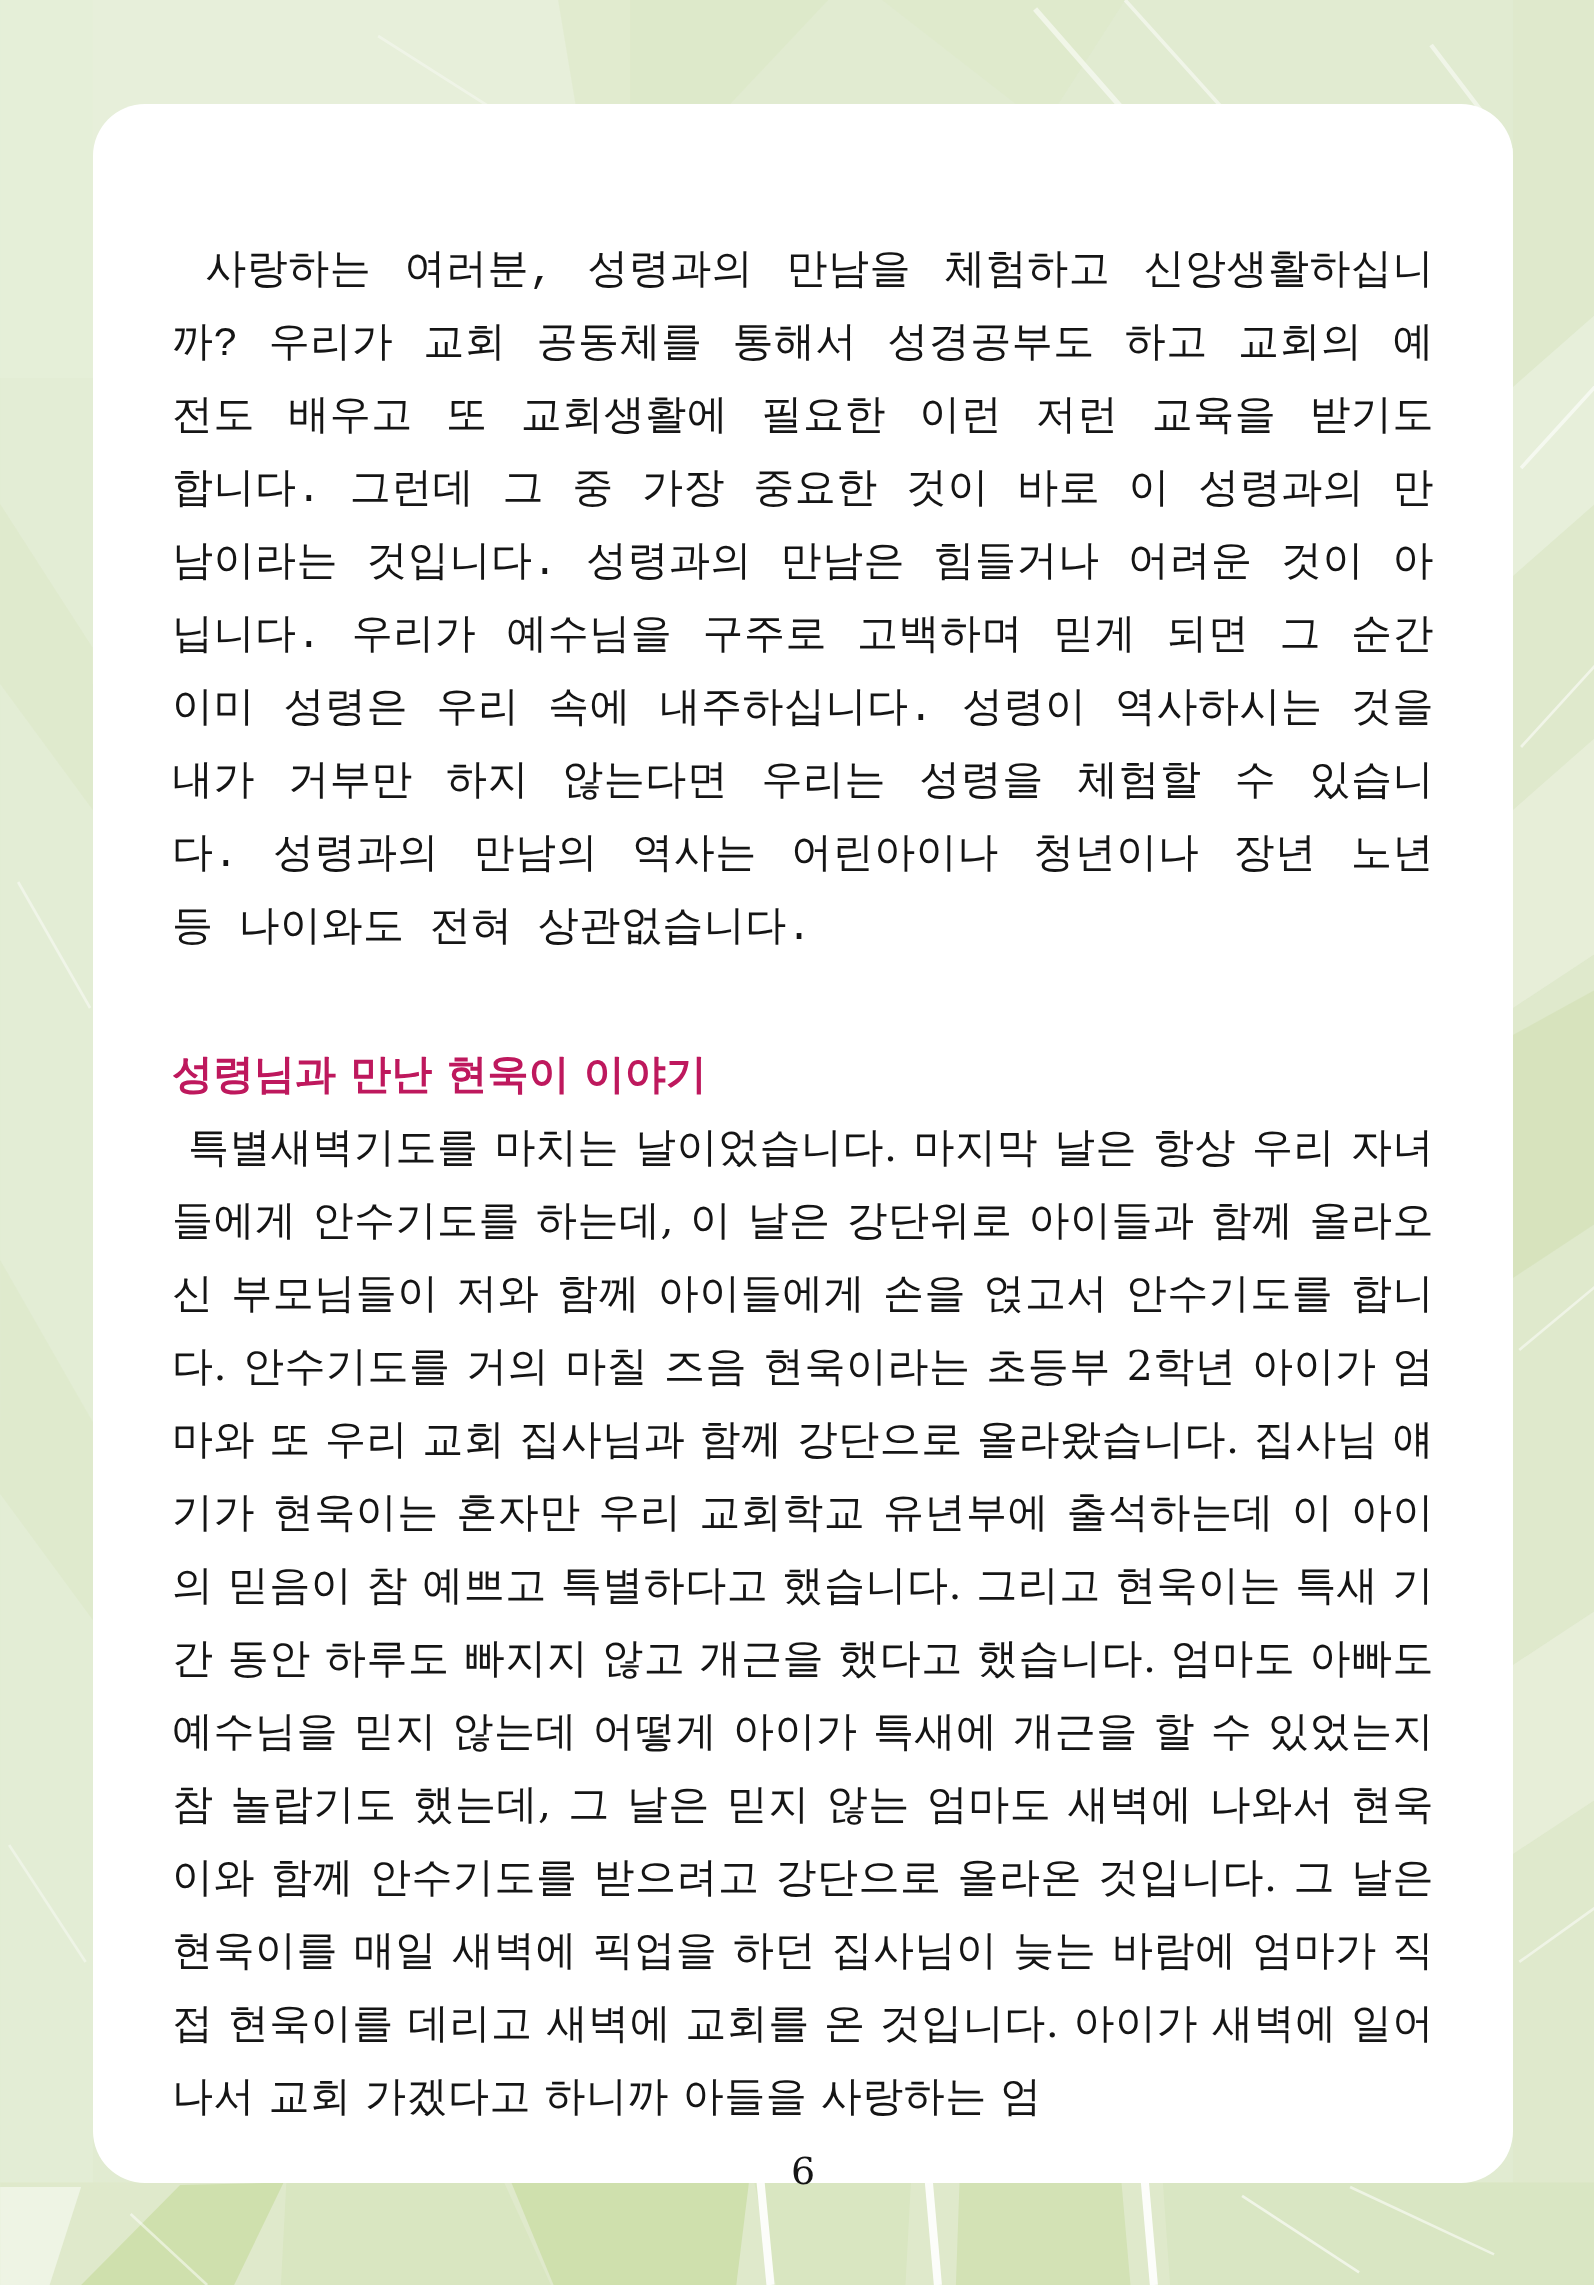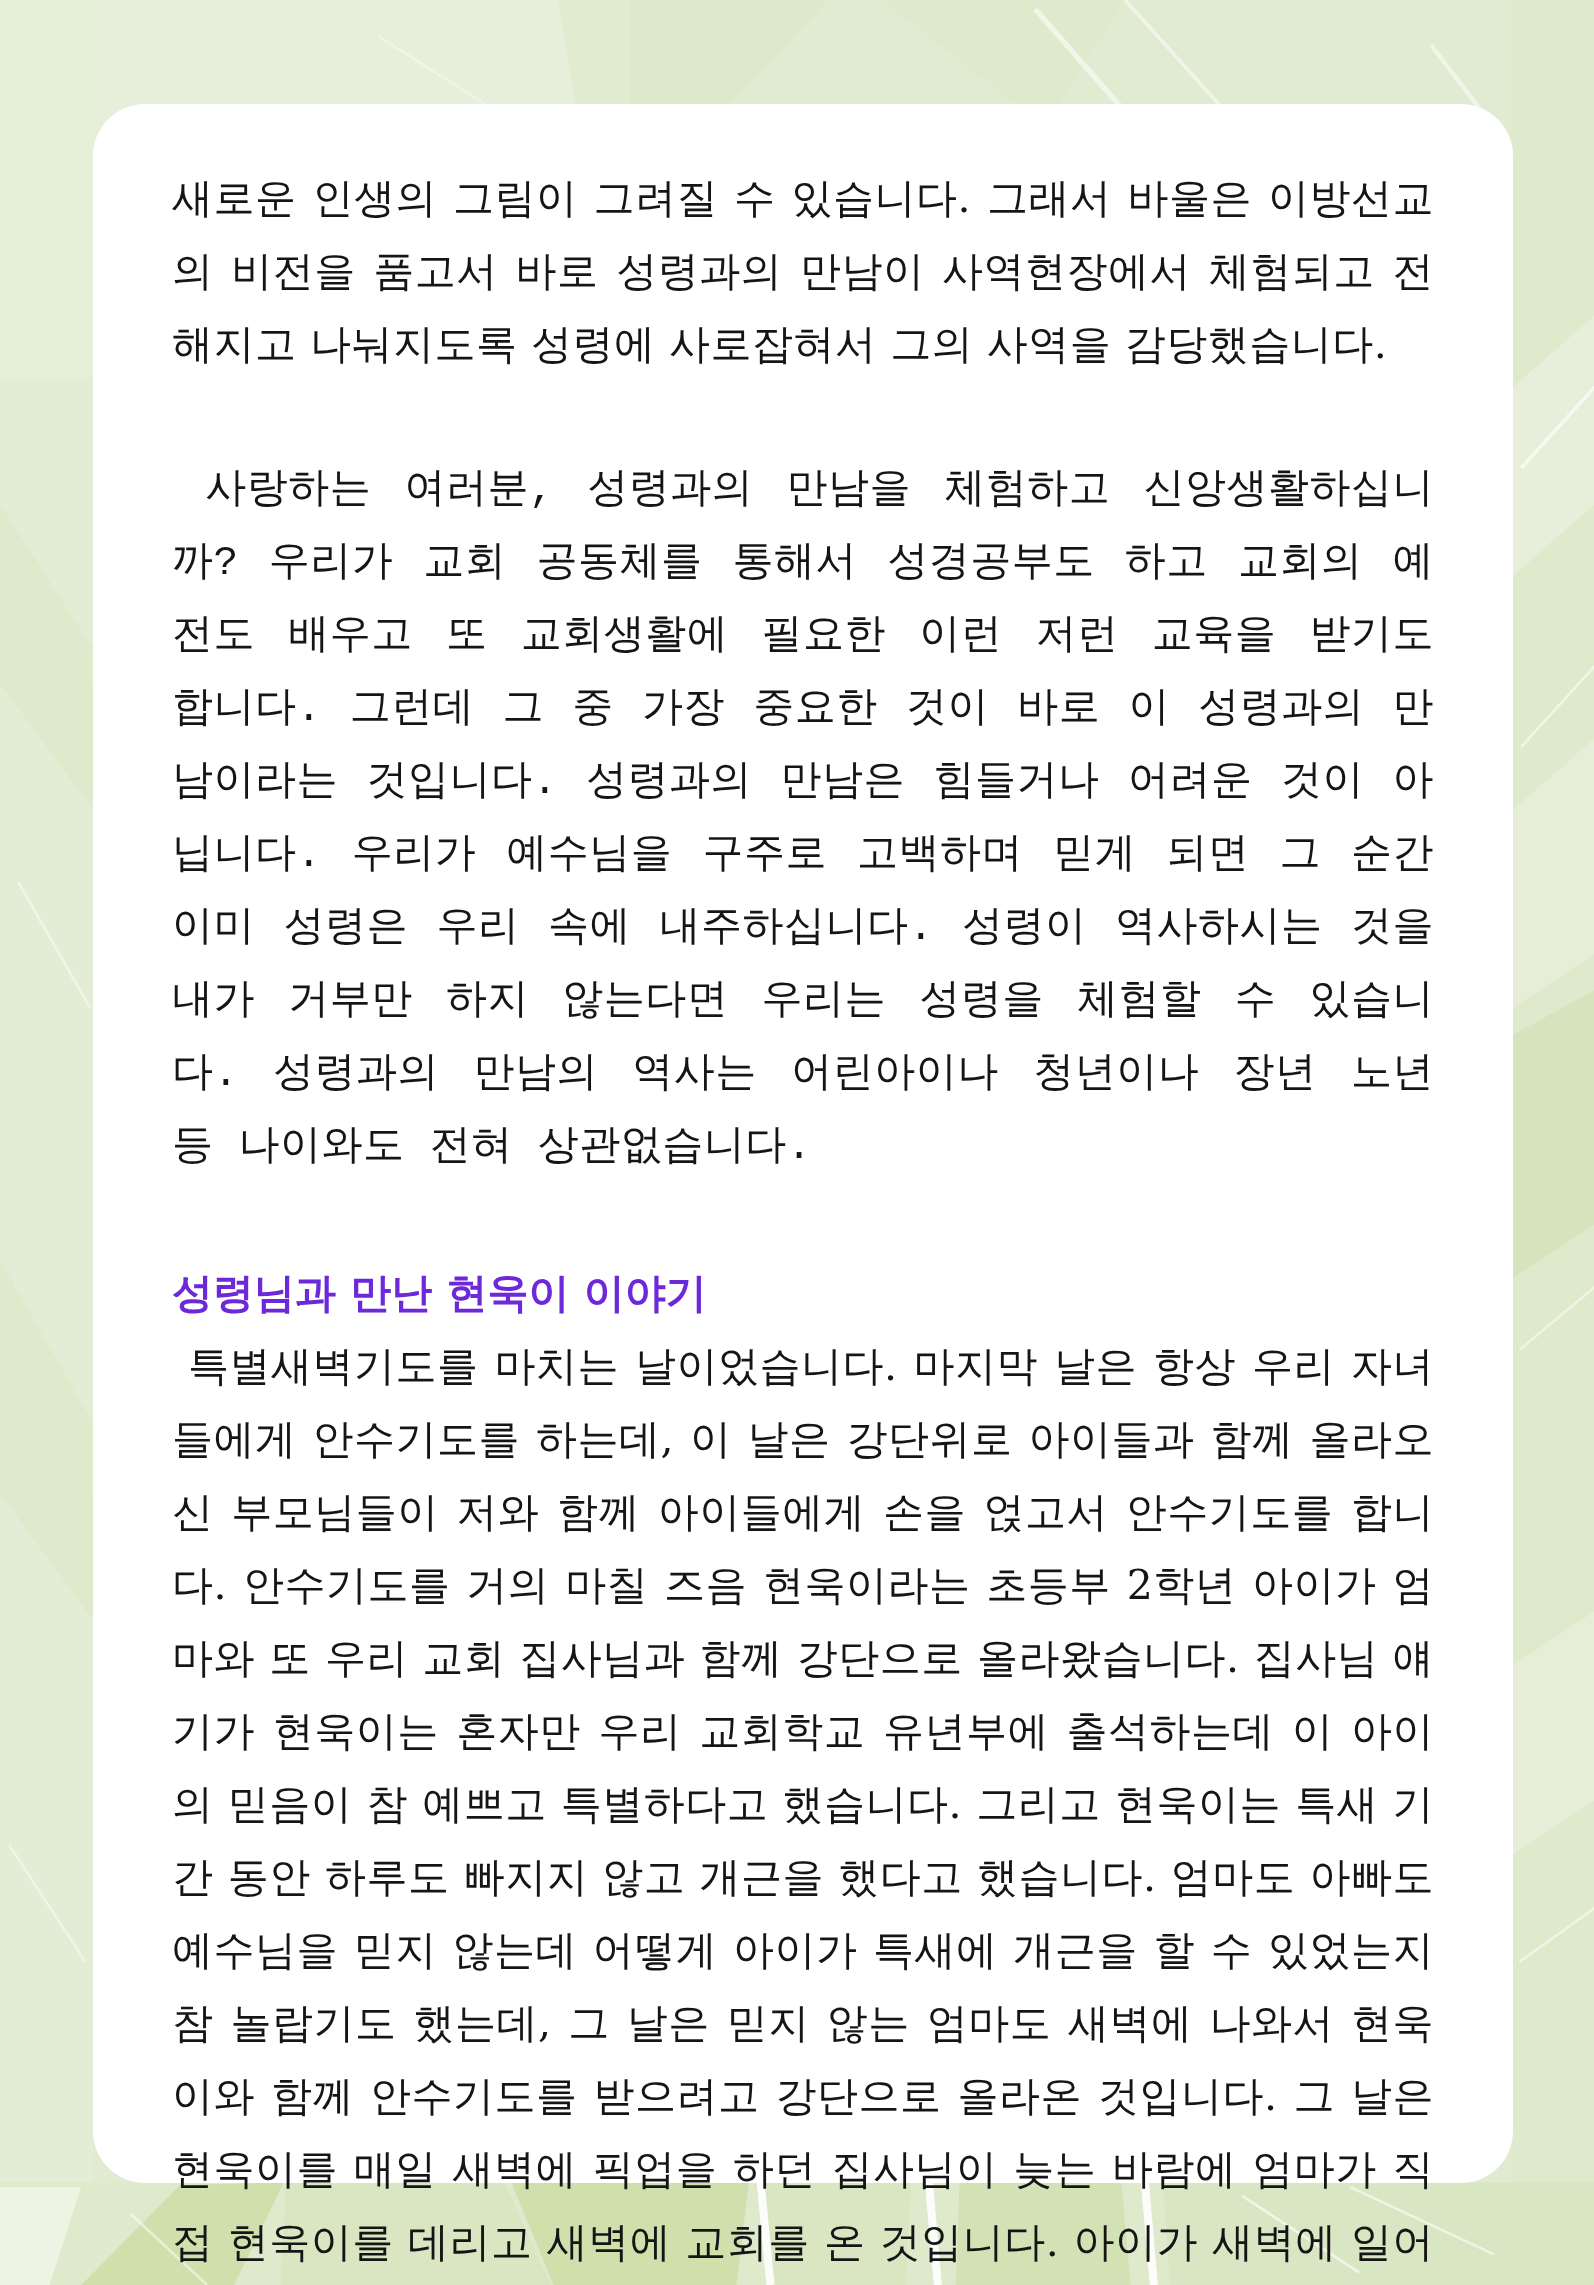--- a/index.html
+++ b/index.html
@@ -46,21 +46,21 @@
   .body-para.spaced {
     margin-top: 73px;
     font-family: Liberation Mono, monospace;
   }
   .section-heading {
     margin: 73px 0 0 0;
     font-family: "DejaVu Sans", "Liberation Sans", sans-serif;
     font-weight: bold;
     font-size: 41px;
     line-height: 73px;
-    color: #6d28d9;
+    color: #be185d;
     text-align: left;
   }
   .page-number {
     margin-top: 1.8px;
     font-size: 38px;
     line-height: 73px;
     color: #151515;
     text-align: center;
   }
 </style>
@@ -115,21 +115,20 @@
       <path d="M1032,2425 L1042,2539" stroke="#ffffff" stroke-width="9" opacity="0.9" fill="none"></path>
       <path d="M1272,2425 L1282,2539" stroke="#ffffff" stroke-width="9" opacity="0.9" fill="none"></path>
       <path d="M1380,2440 L1510,2525" stroke="#ffffff" stroke-width="3" opacity="0.6" fill="none"></path>
       <path d="M1500,2430 L1660,2505" stroke="#ffffff" stroke-width="3" opacity="0.55" fill="none"></path>
       <path d="M145,2460 L230,2539" stroke="#ffffff" stroke-width="3" opacity="0.5" fill="none"></path>
     </g>
   </svg>
 
   <div class="card">
 
-    <p class="body-para">새로운 인생의 그림이 그려질 수 있습니다. 그래서 바울은 이방선교의 비전을 품고서 바로 성령과의 만남이 사역현장에서 체험되고 전해지고 나눠지도록 성령에 사로잡혀서 그의 사역을 감당했습니다.</p>
 
     <p class="body-para spaced"> 사랑하는 여러분, 성령과의 만남을 체험하고 신앙생활하십니까? 우리가 교회 공동체를 통해서 성경공부도 하고 교회의 예전도 배우고 또 교회생활에 필요한 이런 저런 교육을 받기도 합니다. 그런데 그 중 가장 중요한 것이 바로 이 성령과의 만남이라는 것입니다. 성령과의 만남은 힘들거나 어려운 것이 아닙니다. 우리가 예수님을 구주로 고백하며 믿게 되면 그 순간 이미 성령은 우리 속에 내주하십니다. 성령이 역사하시는 것을 내가 거부만 하지 않는다면 우리는 성령을 체험할 수 있습니다. 성령과의 만남의 역사는 어린아이나 청년이나 장년 노년 등 나이와도 전혀 상관없습니다.</p>
 
     <h2 class="section-heading">성령님과 만난 현욱이 이야기</h2>
 
     <p class="body-para"> 특별새벽기도를 마치는 날이었습니다. 마지막 날은 항상 우리 자녀들에게 안수기도를 하는데, 이 날은 강단위로 아이들과 함께 올라오신 부모님들이 저와 함께 아이들에게 손을 얹고서 안수기도를 합니다. 안수기도를 거의 마칠 즈음 현욱이라는 초등부 2학년 아이가 엄마와 또 우리 교회 집사님과 함께 강단으로 올라왔습니다. 집사님 얘기가 현욱이는 혼자만 우리 교회학교 유년부에 출석하는데 이 아이의 믿음이 참 예쁘고 특별하다고 했습니다. 그리고 현욱이는 특새 기간 동안 하루도 빠지지 않고 개근을 했다고 했습니다. 엄마도 아빠도 예수님을 믿지 않는데 어떻게 아이가 특새에 개근을 할 수 있었는지 참 놀랍기도 했는데, 그 날은 믿지 않는 엄마도 새벽에 나와서 현욱이와 함께 안수기도를 받으려고 강단으로 올라온 것입니다. 그 날은 현욱이를 매일 새벽에 픽업을 하던 집사님이 늦는 바람에 엄마가 직접 현욱이를 데리고 새벽에 교회를 온 것입니다. 아이가 새벽에 일어나서 교회 가겠다고 하니까 아들을 사랑하는 엄</p>
 
     <div class="page-number">6</div>
   </div>
 

